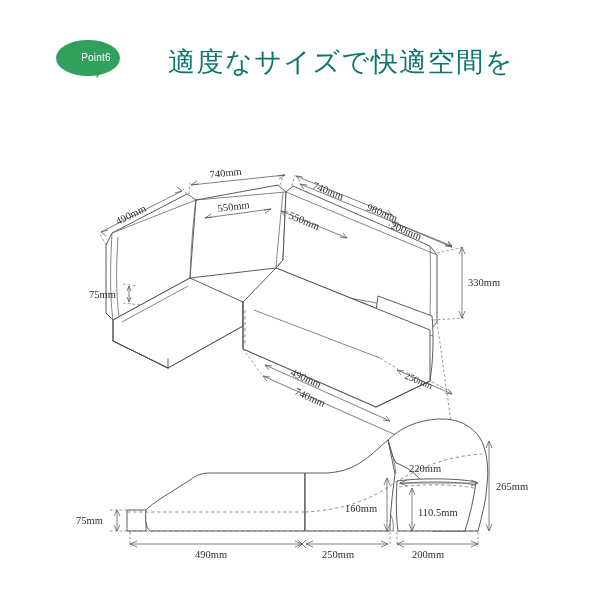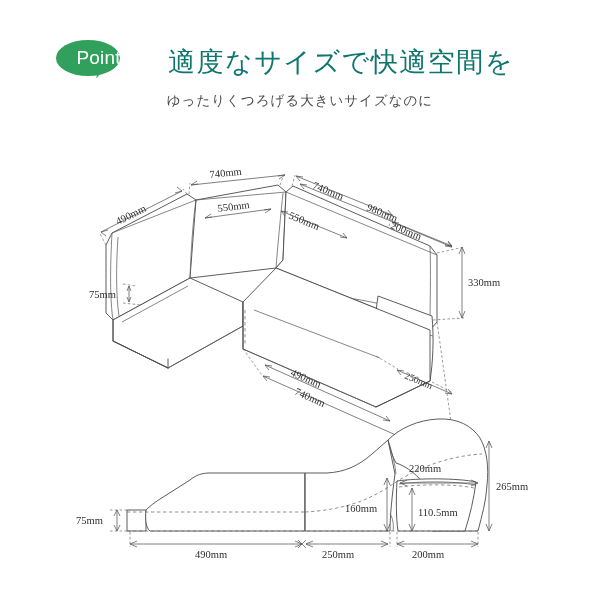--- a/index.html
+++ b/index.html
@@ -55,28 +55,28 @@
     top: 26px;
     width: 0;
     height: 0;
     border-left: 8px solid #31a05c;
     border-bottom: 13px solid transparent;
     border-right: 3px solid transparent;
     transform: rotate(6deg);
   }
   .point-badge .bubble-label {
     position: absolute;
-    left: 16px;
+    left: 8px;
     top: 0;
     width: 64px;
     height: 36px;
     line-height: 36px;
     text-align: center;
     color: #ffffff;
-    font-size: 19px;
+    font-size: 10px;
     letter-spacing: 0.2px;
     font-family: "Liberation Sans", "DejaVu Sans", sans-serif;
   }
 
   .title {
     position: absolute;
     left: 168px;
     top: 44px;
     font-size: 27px;
     letter-spacing: 1.5px;
@@ -173,21 +173,20 @@
   <div class="header">
 
     <div class="point-badge">
       <div class="bubble-body"></div>
       <div class="bubble-tail"></div>
       <div class="bubble-label">Point6</div>
     </div>
 
     <div class="title">適度なサイズで快適空間を</div>
 
-    <div class="subtitle line1">ゆったりくつろげる大きいサイズなのに</div>
 
   </div>
 
   <div class="drawing" id="diagram-top">
     <svg viewBox="0 0 600 250" preserveAspectRatio="xMidYMid meet">
 
       <g>
 
         <path class="body-fill" d="M 106,95 L 112,83 L 187,44 L 196,50 L 197,118 L 190,128 L 113,170 L 106,163 Z"></path>
         <path class="crease" d="M 112,83 L 196,50"></path>

